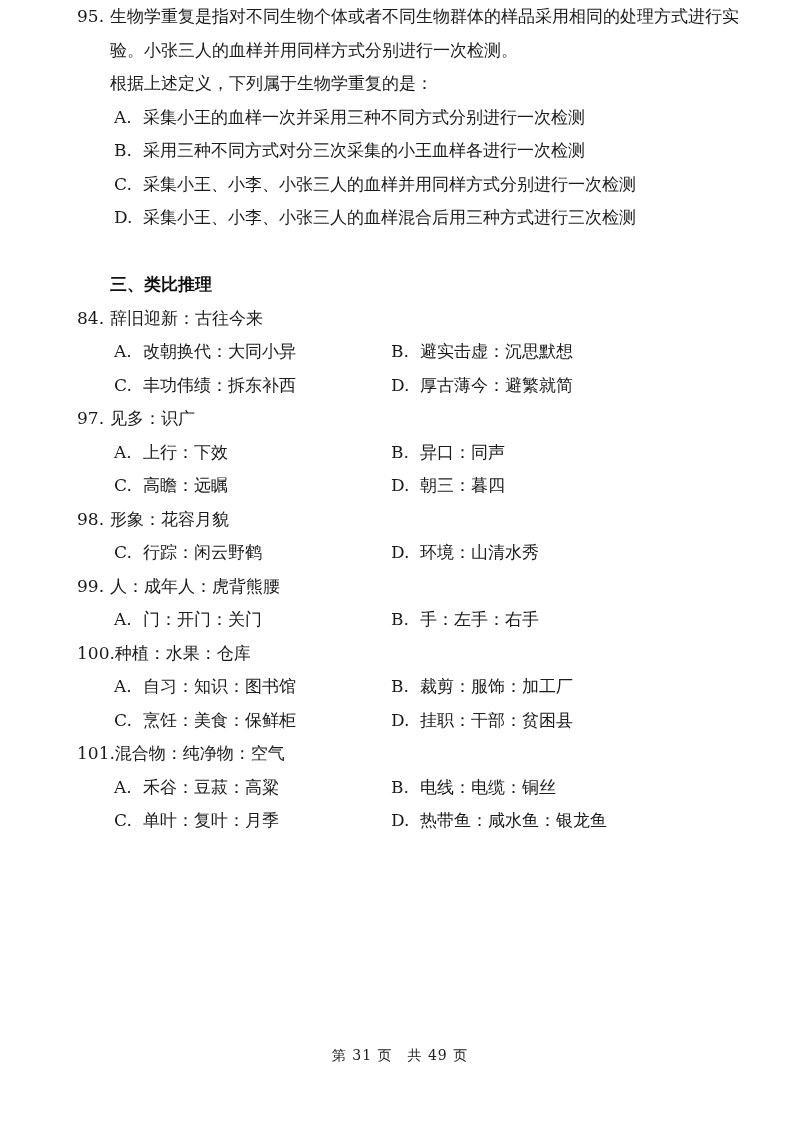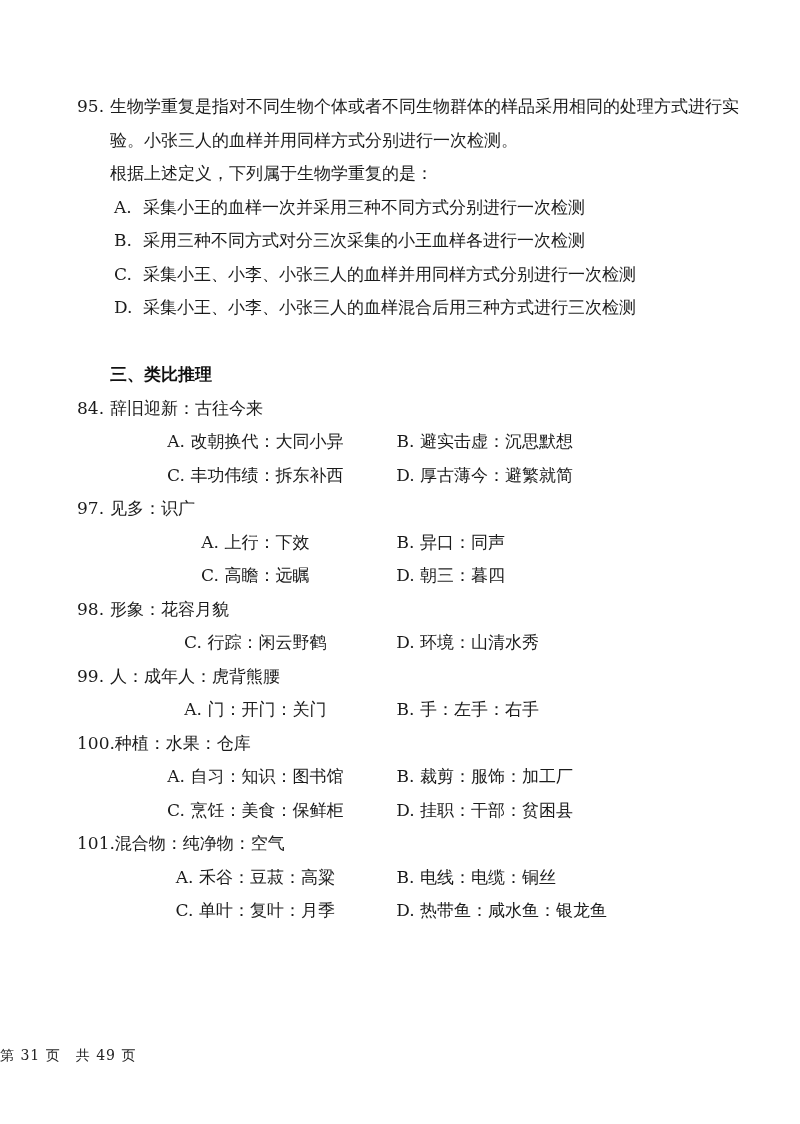--- a/index.html
+++ b/index.html
@@ -8,50 +8,50 @@
     background: #ffffff;
     overflow: hidden;
     font-family: "DejaVu Serif", "Liberation Serif", serif;
     font-size: 17px;
     color: #1b1b1b;
     -webkit-font-smoothing: antialiased;
   }
   .page {
     position: relative;
     width: 800px; height: 1124px;
-    padding-top: 90px;
     box-sizing: border-box;
   }
   .line {
     line-height: 33.5px;
     height: 33.5px;
     white-space: nowrap;
     padding-left: 110px;
   }
   .line.stem-first { padding-left: 77px; }
   .q-num { display: inline-block; min-width: 33px; }
   .line.opt-full, .line.optrow { padding-left: 108px; margin-left: 6px; }
   .opt-label { display: inline-block; min-width: 29px; }
-  .optrow { display: flex; text-align: center; }
+  .optrow { display: flex; }
   .opt { display: inline-block; }
   .opt.col-left { width: 277px; flex-shrink: 0; }
   .section-title {
     margin: 33.5px 0 0 0;
     padding-left: 110px;
     font-family: "DejaVu Sans", "Liberation Sans", sans-serif;
     font-weight: bold;
     font-size: 17px;
     line-height: 33.5px;
     height: 33.5px;
     color: #111;
   }
   .page-footer {
     position: absolute;
     left: 0; top: 1045px;
     width: 100%;
+    text-align: center;
     font-size: 14px;
     line-height: 20px;
     letter-spacing: 1px;
     color: #222;
   }
 </style>
 </head>
 <body>
 
 <div class="page">

